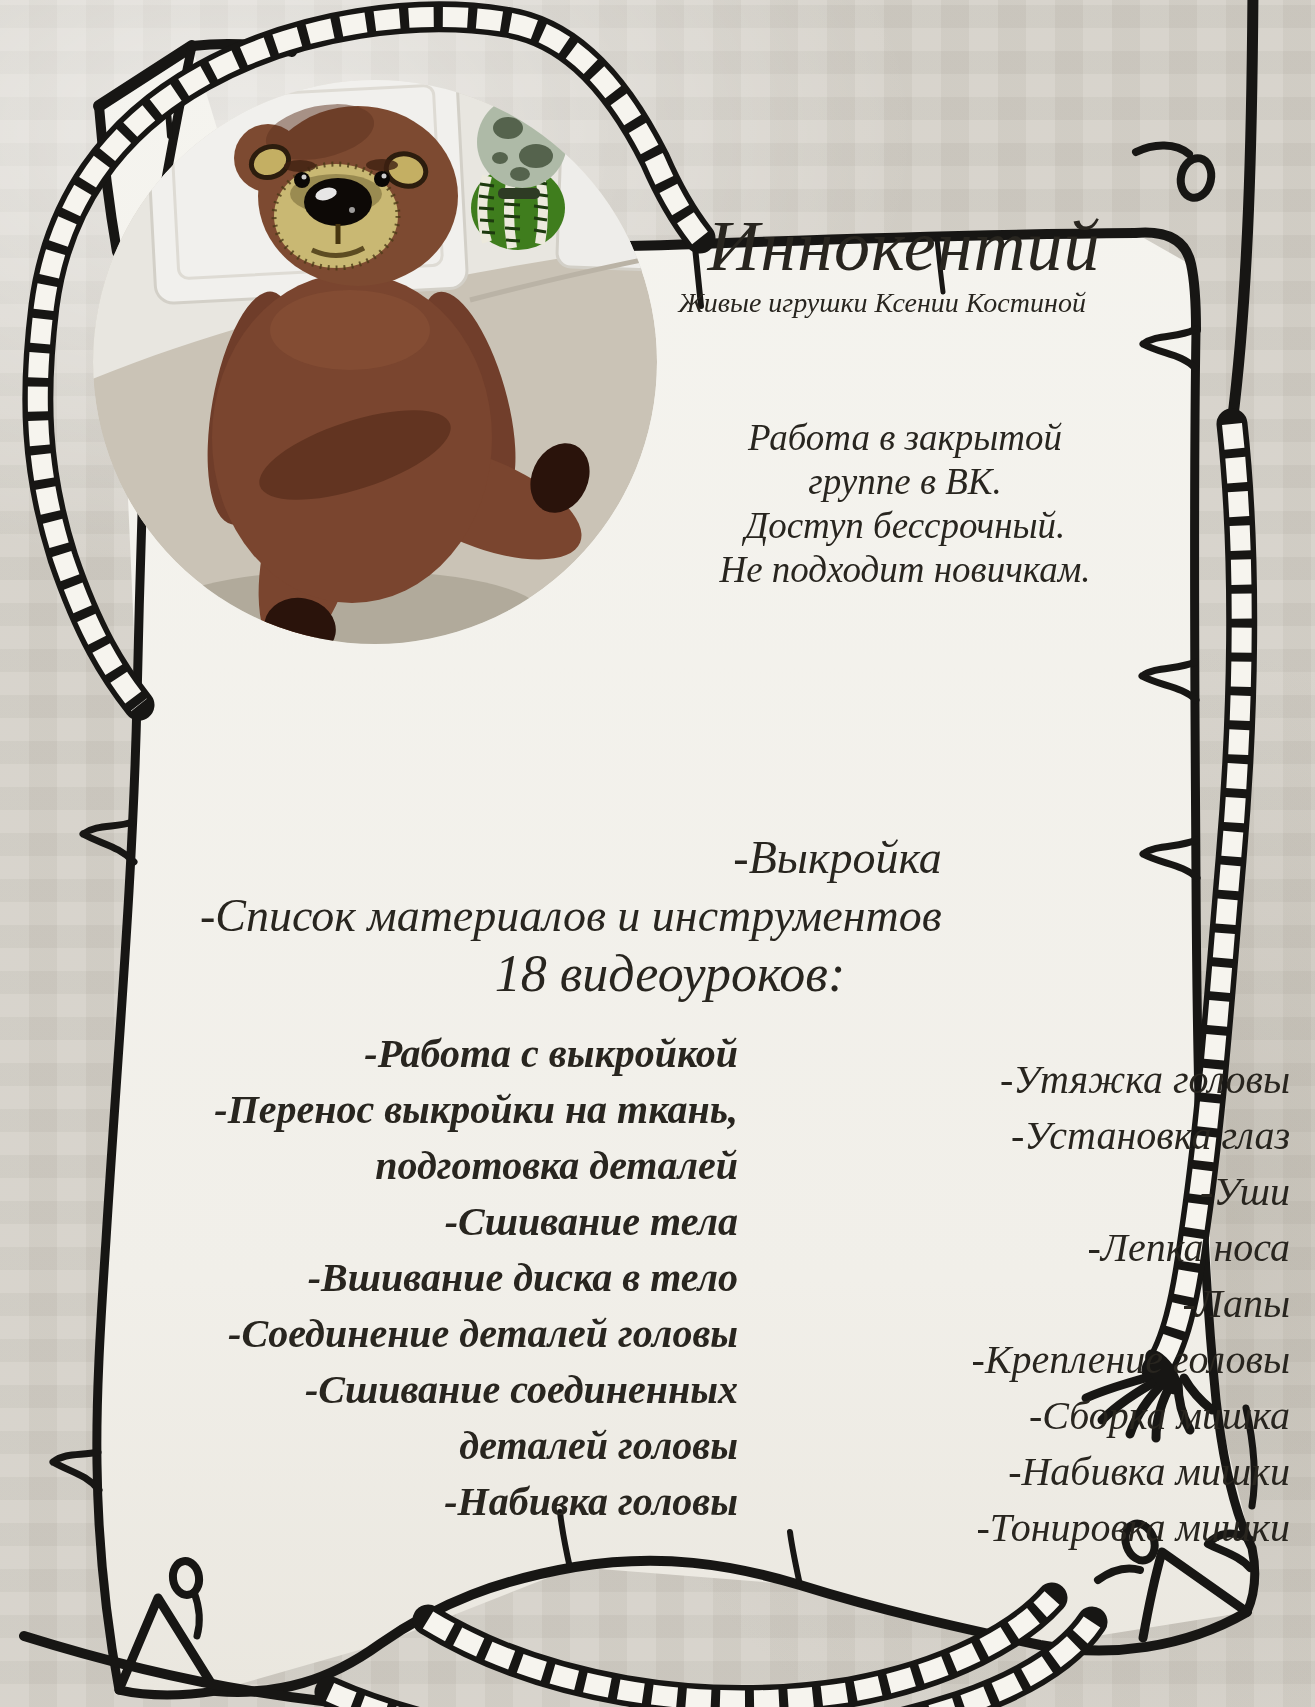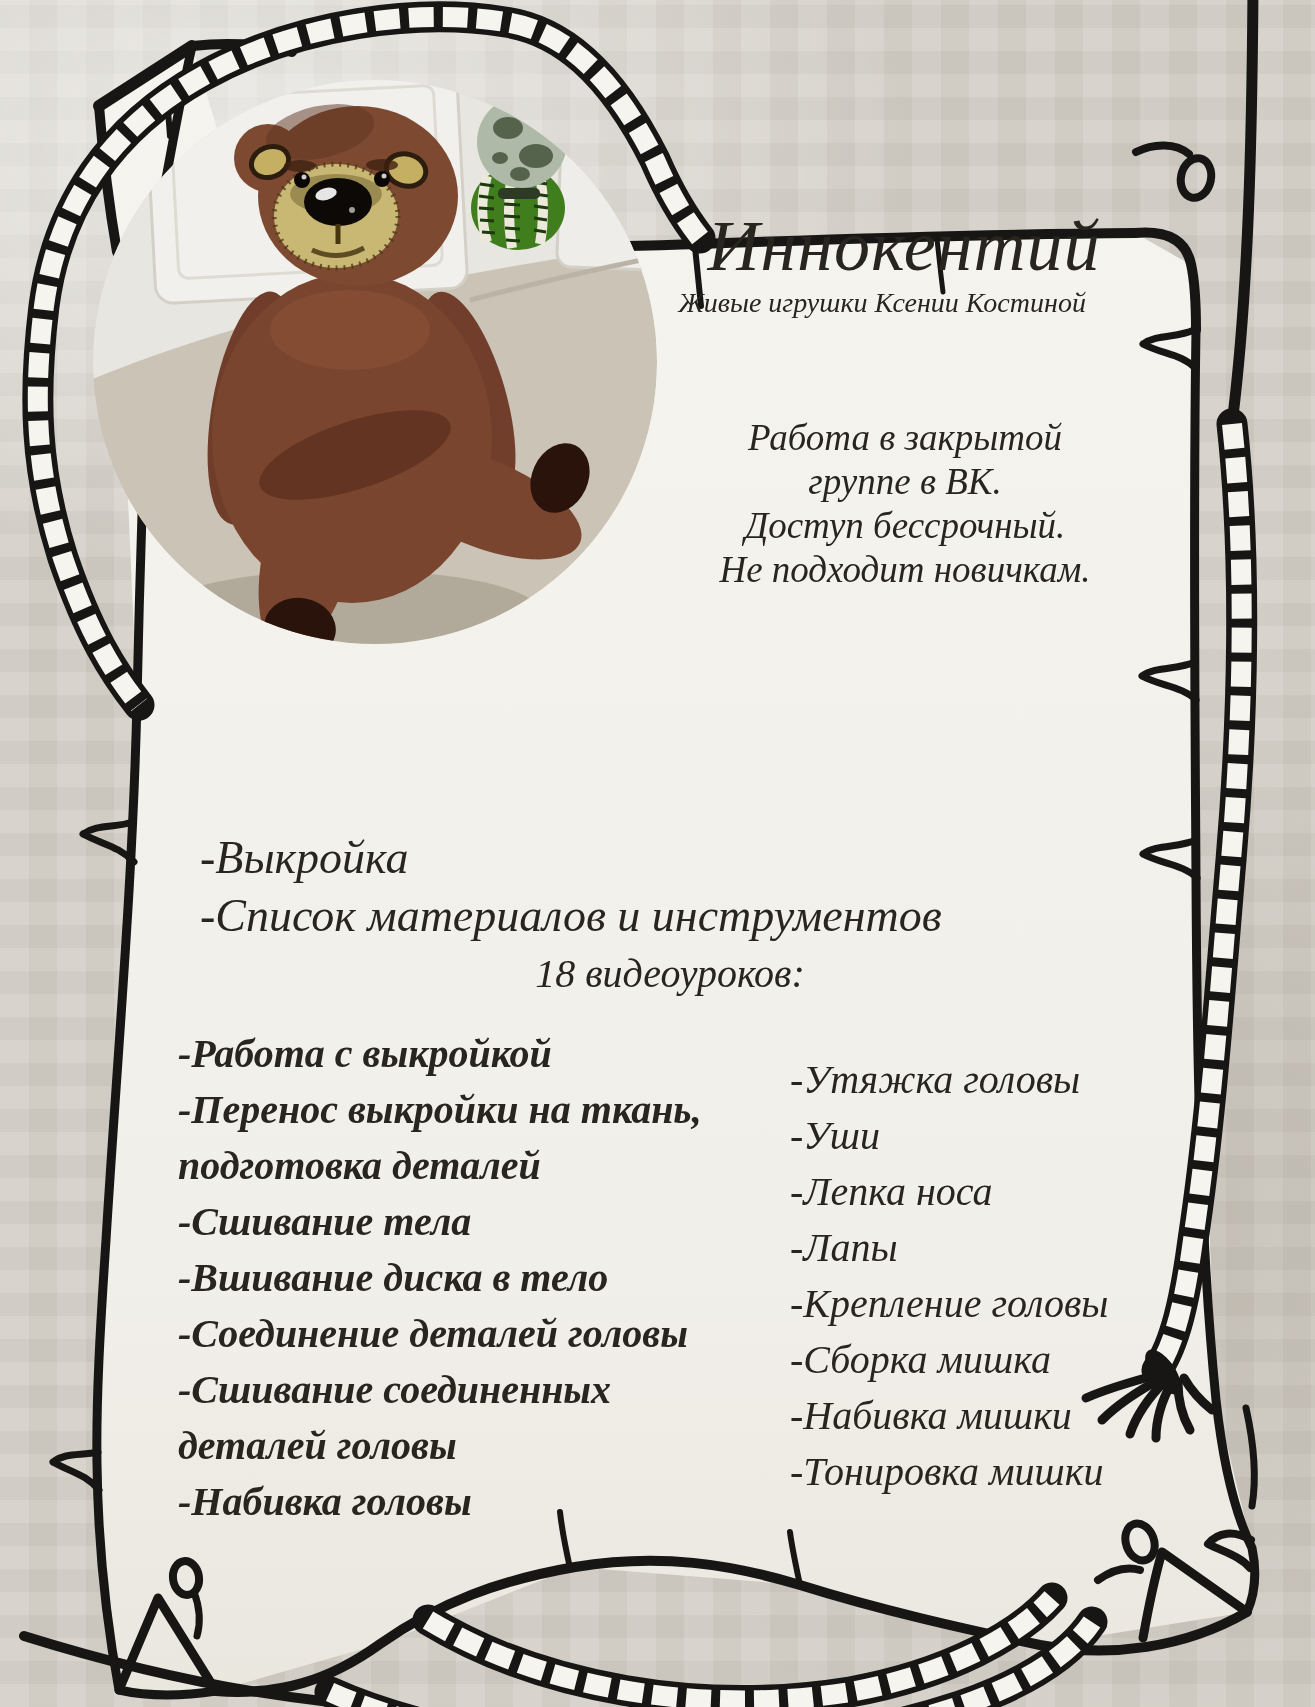--- a/index.html
+++ b/index.html
@@ -11,28 +11,28 @@
   #canvas{
     position:relative;width:1315px;height:1707px;overflow:hidden;
     background-color:#d4d0c8;
     background-image:
       radial-gradient(1100px 700px at 18% 8%, rgba(255,255,255,.55), rgba(255,255,255,0) 62%),
       radial-gradient(900px 900px at 88% 72%, rgba(150,143,128,.22), rgba(150,143,128,0) 65%),
       repeating-linear-gradient(90deg, rgba(255,255,255,.05) 0 29px, rgba(108,102,90,.05) 29px 57px),
       repeating-linear-gradient(0deg, rgba(255,255,255,.045) 0 23px, rgba(108,102,90,.05) 23px 46px);
   }
   #art{position:absolute;left:0;top:0;width:1315px;height:1707px;z-index:1;}
-  .txt{position:absolute;z-index:2;color:#28251f;font-style:italic;}
+  .txt{position:absolute;z-index:2;color:#28251f;font-style:italic;text-align:right;}
   .center{transform:translate(-50%,-50%);white-space:nowrap;text-align:center;}
   .title{font-size:72px;letter-spacing:1px;}
   .subtitle{font-size:28px;}
   .intro{transform:translate(-50%,0);text-align:center;font-size:37px;line-height:44px;white-space:nowrap;}
   .heading{font-size:52px;}
   .includes{font-size:46px;line-height:58px;}
-  .lessons-h{font-size:40px;}
+  .lessons-h{font-size:52px;}
   .col{font-size:40px;line-height:56px;}
   .col-left{width:560px;font-weight:bold;}
   .col-right{width:500px;}
 </style>
 </head>
 <body>
 
 <div id="canvas">
 
   <svg id="art" viewBox="0 0 1315 1707" xmlns="http://www.w3.org/2000/svg">
@@ -214,20 +214,21 @@
     <div>-Перенос выкройки на ткань, подготовка деталей</div>
     <div>-Сшивание тела</div>
     <div>-Вшивание диска в тело</div>
     <div>-Соединение деталей головы</div>
     <div>-Сшивание соединенных деталей головы</div>
     <div>-Набивка головы</div>
   </div>
 
   <div class="txt col col-right" style="left:790px;top:1026px;margin-top:26px;">
     <div>-Утяжка головы</div>
+    <div>-Установка глаз</div>
     <div>-Уши</div>
     <div>-Лепка носа</div>
     <div>-Лапы</div>
     <div>-Крепление головы</div>
     <div>-Сборка мишка</div>
     <div>-Набивка мишки</div>
     <div>-Тонировка мишки</div>
   </div>
 
 </div>

